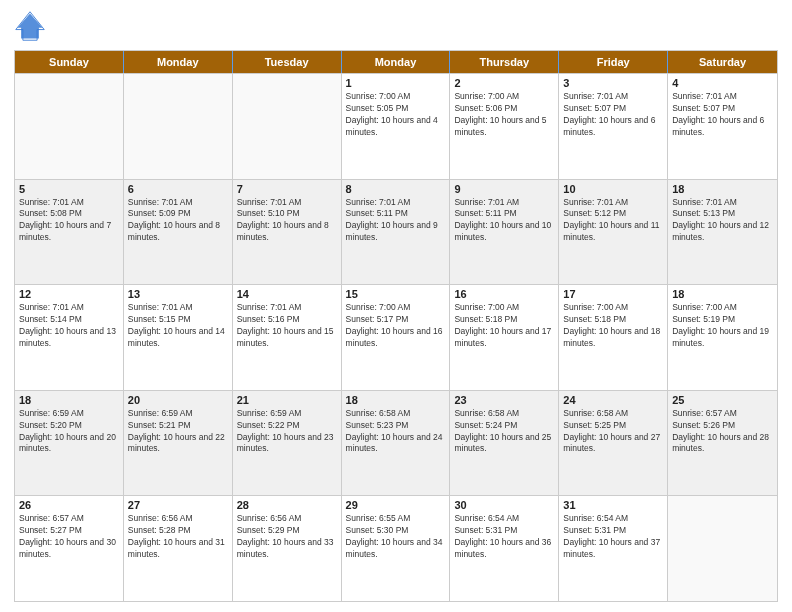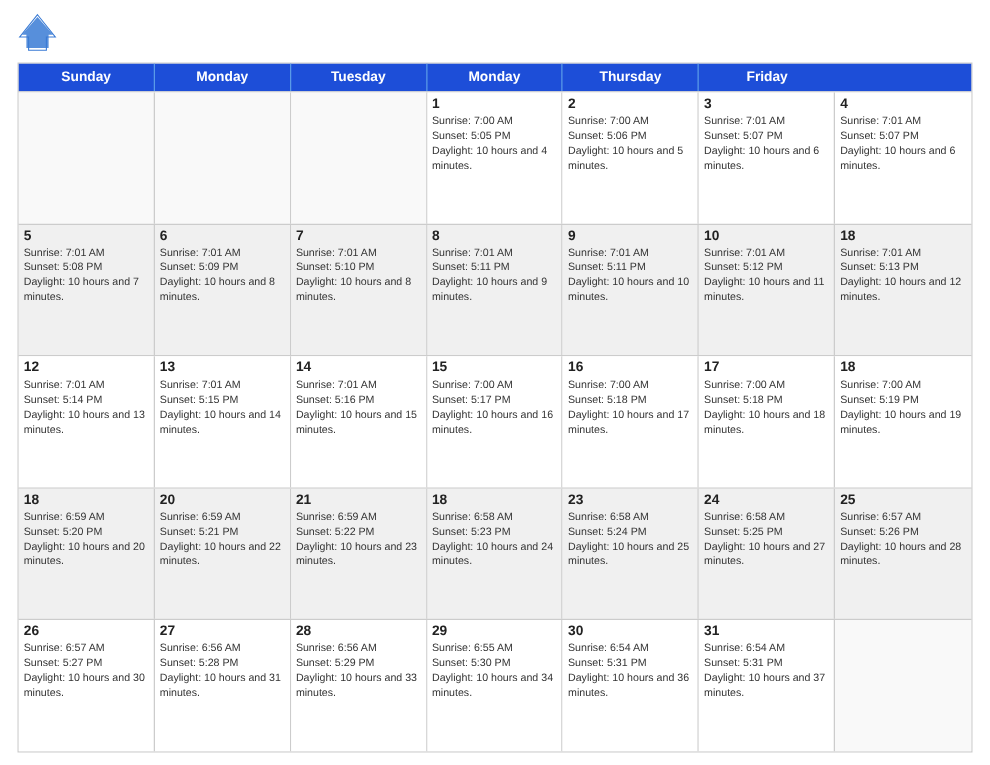--- a/index.html
+++ b/index.html
@@ -56,21 +56,21 @@
     }
     .calendar {
       flex: 1;
       display: flex;
       flex-direction: column;
       border: 1px solid #ccc;
     }
     .cal-header-row {
       display: grid;
       grid-template-columns: repeat(7, 1fr);
-      background: #1d4ed8;
+      background: #a16207;
     }
     .cal-header-cell {
       color: #fff;
       font-size: 11px;
       font-weight: bold;
       text-align: center;
       padding: 5px 2px;
       border-right: 1px solid #5a9ae8;
     }
     .cal-header-cell:last-child { border-right: none; }
@@ -132,20 +132,21 @@
   </div>
 
   <div class="calendar">
     <div class="cal-header-row">
     <div class="cal-header-cell">Sunday</div>
         <div class="cal-header-cell">Monday</div>
         <div class="cal-header-cell">Tuesday</div>
         <div class="cal-header-cell">Monday</div>
         <div class="cal-header-cell">Thursday</div>
         <div class="cal-header-cell">Friday</div>
+        <div class="cal-header-cell">Saturday</div>
       </div>
     <div class="cal-body">
     <div class="cal-row">
           <div class="cal-cell empty"></div>
           <div class="cal-cell empty"></div>
           <div class="cal-cell empty"></div>
           <div class="cal-cell">
             <div class="day-num">1</div>
             <div class="day-info">Sunrise: 7:00 AM<br>Sunset: 5:05 PM<br>Daylight: 10 hours and 4 minutes.</div>
           </div>

